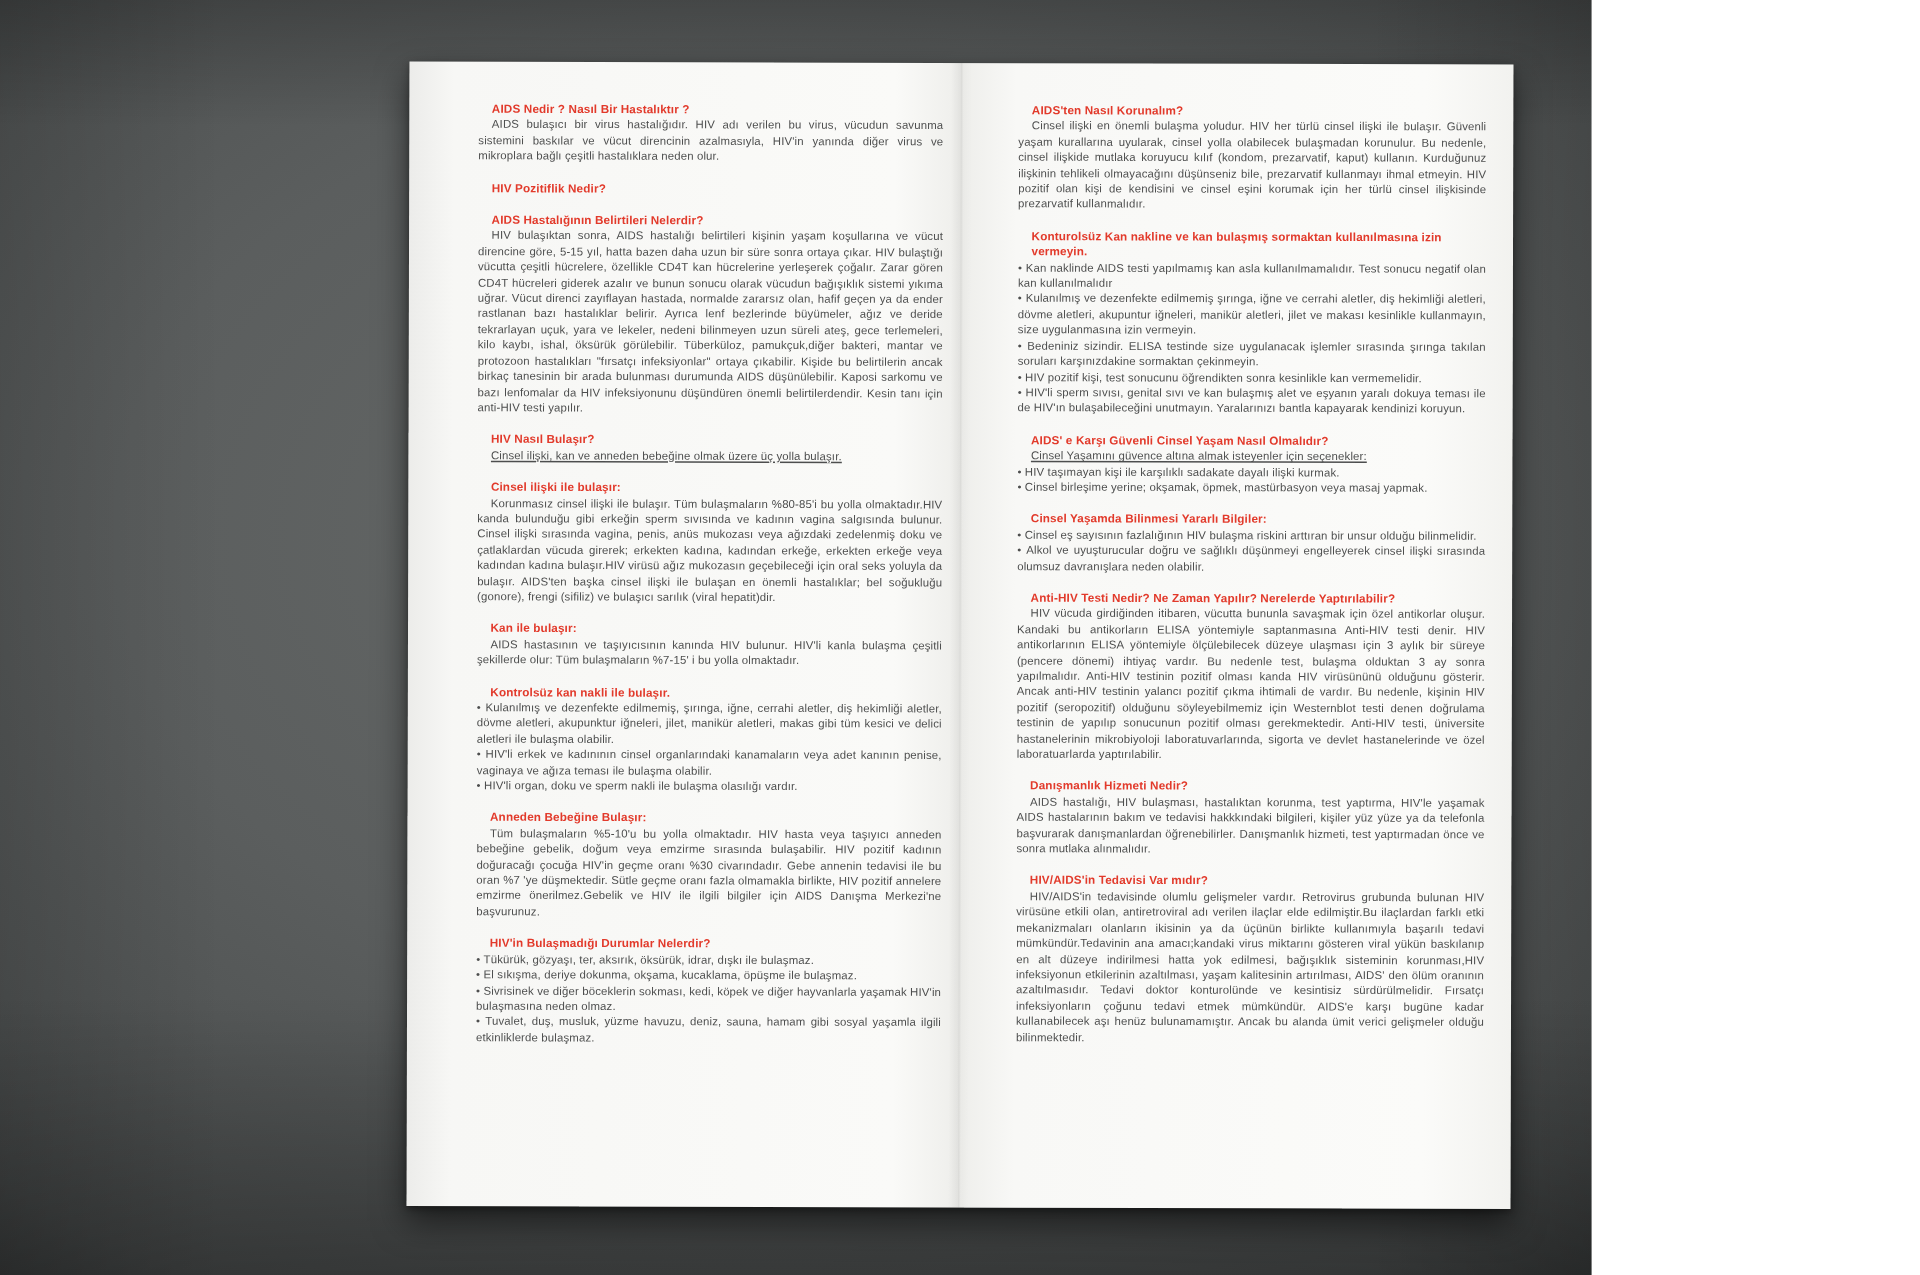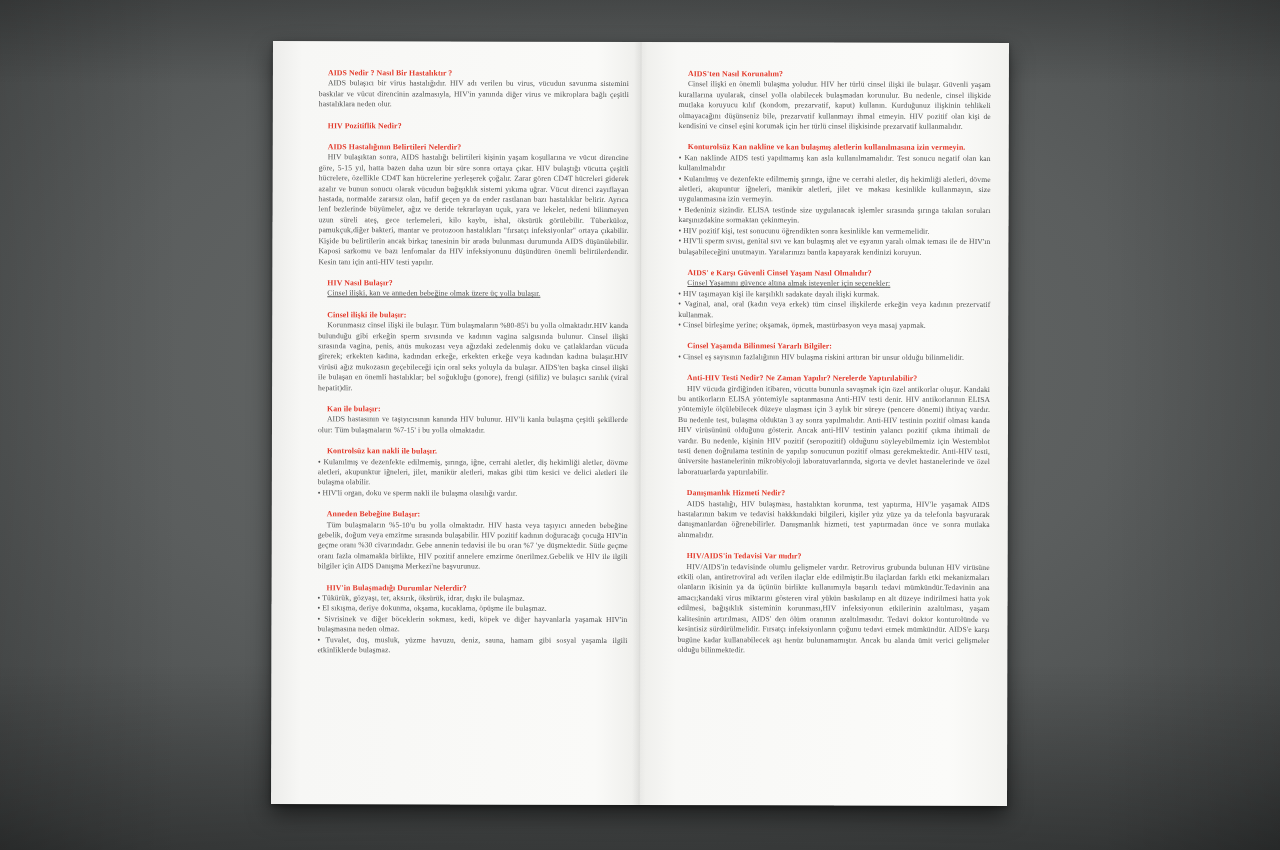--- a/index.html
+++ b/index.html
@@ -1,21 +1,21 @@
 <!DOCTYPE html>
 <html><head>
 <meta charset="utf-8">
 <title>Brochure</title>
 <style>
   html,body{margin:0;padding:0;}
   .scene{
     position:relative;
-    width:1280px;height:850px;
+    width:1061px;height:850px;
     overflow:hidden;
-    font-family:Liberation Serif, serif;
+    font-family:Liberation Sans, sans-serif;
     background:
       linear-gradient(180deg, rgba(0,0,0,0.22) 0%, rgba(0,0,0,0) 10%, rgba(0,0,0,0) 78%, rgba(0,0,0,0.30) 100%),
       linear-gradient(90deg, rgba(0,0,0,0.14) 0%, rgba(0,0,0,0) 14%, rgba(0,0,0,0) 86%, rgba(0,0,0,0.14) 100%),
       radial-gradient(ellipse 85% 75% at 48% 42%, #666968 0%, #5b5e5e 48%, #4a4d4d 88%, #3f4242 100%);
   }
   .paper{
     position:absolute;
     left:272px;top:42px;
     width:736px;height:763px;
     background:
@@ -69,45 +69,46 @@
         <div class="blk heading">AIDS Hastalığının Belirtileri Nelerdir?</div>
         <div class="blk para">HIV bulaşıktan sonra, AIDS hastalığı belirtileri kişinin yaşam koşullarına ve vücut direncine göre, 5-15 yıl, hatta bazen daha uzun bir süre sonra ortaya çıkar. HIV bulaştığı vücutta çeşitli hücrelere, özellikle CD4T kan hücrelerine yerleşerek çoğalır. Zarar gören CD4T hücreleri giderek azalır ve bunun sonucu olarak vücudun bağışıklık sistemi yıkıma uğrar. Vücut direnci zayıflayan hastada, normalde zararsız olan, hafif geçen ya da ender rastlanan bazı hastalıklar belirir. Ayrıca lenf bezlerinde büyümeler, ağız ve deride tekrarlayan uçuk, yara ve lekeler, nedeni bilinmeyen uzun süreli ateş, gece terlemeleri, kilo kaybı, ishal, öksürük görülebilir. Tüberküloz, pamukçuk,diğer bakteri, mantar ve protozoon hastalıkları "fırsatçı infeksiyonlar" ortaya çıkabilir. Kişide bu belirtilerin ancak birkaç tanesinin bir arada bulunması durumunda AIDS düşünülebilir. Kaposi sarkomu ve bazı lenfomalar da HIV infeksiyonunu düşündüren önemli belirtilerdendir. Kesin tanı için anti-HIV testi yapılır.</div>
         <div class="blk heading">HIV Nasıl Bulaşır?</div>
         <div class="blk underline">Cinsel ilişki, kan ve anneden bebeğine olmak üzere üç yolla bulaşır.</div>
         <div class="blk heading">Cinsel ilişki ile bulaşır:</div>
         <div class="blk para">Korunmasız cinsel ilişki ile bulaşır. Tüm bulaşmaların %80-85'i bu yolla olmaktadır.HIV kanda bulunduğu gibi erkeğin sperm sıvısında ve kadının vagina salgısında bulunur. Cinsel ilişki sırasında vagina, penis, anüs mukozası veya ağızdaki zedelenmiş doku ve çatlaklardan vücuda girerek; erkekten kadına, kadından erkeğe, erkekten erkeğe veya kadından kadına bulaşır.HIV virüsü ağız mukozasın geçebileceği için oral seks yoluyla da bulaşır. AIDS'ten başka cinsel ilişki ile bulaşan en önemli hastalıklar; bel soğukluğu (gonore), frengi (sifiliz) ve bulaşıcı sarılık (viral hepatit)dir.</div>
         <div class="blk heading">Kan ile bulaşır:</div>
         <div class="blk para">AIDS hastasının ve taşıyıcısının kanında HIV bulunur. HIV'li kanla bulaşma çeşitli şekillerde olur: Tüm bulaşmaların %7-15' i bu yolla olmaktadır.</div>
         <div class="blk heading">Kontrolsüz kan nakli ile bulaşır.</div>
         <div class="blk bullet">Kulanılmış ve dezenfekte edilmemiş, şırınga, iğne, cerrahi aletler, diş hekimliği aletler, dövme aletleri, akupunktur iğneleri, jilet, manikür aletleri, makas gibi tüm kesici ve delici aletleri ile bulaşma olabilir.</div>
+        <div class="blk bullet">HIV'li erkek ve kadınının cinsel organlarındaki kanamaların veya adet kanının penise, vaginaya ve ağıza teması ile bulaşma olabilir.</div>
         <div class="blk bullet">HIV'li organ, doku ve sperm nakli ile bulaşma olasılığı vardır.</div>
         <div class="blk heading">Anneden Bebeğine Bulaşır:</div>
         <div class="blk para">Tüm bulaşmaların %5-10'u bu yolla olmaktadır. HIV hasta veya taşıyıcı anneden bebeğine gebelik, doğum veya emzirme sırasında bulaşabilir. HIV pozitif kadının doğuracağı çocuğa HIV'in geçme oranı %30 civarındadır. Gebe annenin tedavisi ile bu oran %7 'ye düşmektedir. Sütle geçme oranı fazla olmamakla birlikte, HIV pozitif annelere emzirme önerilmez.Gebelik ve HIV ile ilgili bilgiler için AIDS Danışma Merkezi'ne başvurunuz.</div>
         <div class="blk heading">HIV'in Bulaşmadığı Durumlar Nelerdir?</div>
         <div class="blk bullet">Tükürük, gözyaşı, ter, aksırık, öksürük, idrar, dışkı ile bulaşmaz.</div>
         <div class="blk bullet">El sıkışma, deriye dokunma, okşama, kucaklama, öpüşme ile bulaşmaz.</div>
         <div class="blk bullet">Sivrisinek ve diğer böceklerin sokması, kedi, köpek ve diğer hayvanlarla yaşamak HIV'in bulaşmasına neden olmaz.</div>
         <div class="blk bullet">Tuvalet, duş, musluk, yüzme havuzu, deniz, sauna, hamam gibi sosyal yaşamla ilgili etkinliklerde bulaşmaz.</div>
       </div>
     <div class="page page-right">
         <div class="blk heading">AIDS'ten Nasıl Korunalım?</div>
         <div class="blk para">Cinsel ilişki en önemli bulaşma yoludur. HIV her türlü cinsel ilişki ile bulaşır. Güvenli yaşam kurallarına uyularak, cinsel yolla olabilecek bulaşmadan korunulur. Bu nedenle, cinsel ilişkide mutlaka koruyucu kılıf (kondom, prezarvatif, kaput) kullanın. Kurduğunuz ilişkinin tehlikeli olmayacağını düşünseniz bile, prezarvatif kullanmayı ihmal etmeyin. HIV pozitif olan kişi de kendisini ve cinsel eşini korumak için her türlü cinsel ilişkisinde prezarvatif kullanmalıdır.</div>
-        <div class="blk heading">Konturolsüz Kan nakline ve kan bulaşmış aletlerin kullanılmasına izin vermeyin.</div>
+        <div class="blk heading">Konturolsüz Kan nakline ve kan bulaşmış sormaktan kullanılmasına izin vermeyin.</div>
         <div class="blk bullet">Kan naklinde AIDS testi yapılmamış kan asla kullanılmamalıdır. Test sonucu negatif olan kan kullanılmalıdır</div>
         <div class="blk bullet">Kulanılmış ve dezenfekte edilmemiş şırınga, iğne ve cerrahi aletler, diş hekimliği aletleri, dövme aletleri, akupuntur iğneleri, manikür aletleri, jilet ve makası kesinlikle kullanmayın, size uygulanmasına izin vermeyin.</div>
         <div class="blk bullet">Bedeniniz sizindir. ELISA testinde size uygulanacak işlemler sırasında şırınga takılan soruları karşınızdakine sormaktan çekinmeyin.</div>
         <div class="blk bullet">HIV pozitif kişi, test sonucunu öğrendikten sonra kesinlikle kan vermemelidir.</div>
-        <div class="blk bullet">HIV'li sperm sıvısı, genital sıvı ve kan bulaşmış alet ve eşyanın yaralı olmak teması ile de HIV'ın bulaşabileceğini unutmayın. Yaralarınızı bantla kapayarak kendinizi koruyun.</div>
+        <div class="blk bullet">HIV'li sperm sıvısı, genital sıvı ve kan bulaşmış alet ve eşyanın yaralı dokuya teması ile de HIV'ın bulaşabileceğini unutmayın. Yaralarınızı bantla kapayarak kendinizi koruyun.</div>
         <div class="blk heading">AIDS' e Karşı Güvenli Cinsel Yaşam Nasıl Olmalıdır?</div>
         <div class="blk underline">Cinsel Yaşamını güvence altına almak isteyenler için seçenekler:</div>
         <div class="blk bullet">HIV taşımayan kişi ile karşılıklı sadakate dayalı ilişki kurmak.</div>
-        <div class="blk bullet">Vaginal, anal, oral (kadın veya erkek) tüm cinsel ilişkilerde erkeğin veya kadının prezervatif kullanmak.</div>
         <div class="blk bullet">Cinsel birleşime yerine; okşamak, öpmek, mastürbasyon veya masaj yapmak.</div>
         <div class="blk heading">Cinsel Yaşamda Bilinmesi Yararlı Bilgiler:</div>
         <div class="blk bullet">Cinsel eş sayısının fazlalığının HIV bulaşma riskini arttıran bir unsur olduğu bilinmelidir.</div>
+        <div class="blk bullet">Alkol ve uyuşturucular doğru ve sağlıklı düşünmeyi engelleyerek cinsel ilişki sırasında olumsuz davranışlara neden olabilir.</div>
         <div class="blk heading">Anti-HIV Testi Nedir? Ne Zaman Yapılır? Nerelerde Yaptırılabilir?</div>
         <div class="blk para">HIV vücuda girdiğinden itibaren, vücutta bununla savaşmak için özel antikorlar oluşur. Kandaki bu antikorların ELISA yöntemiyle saptanmasına Anti-HIV testi denir. HIV antikorlarının ELISA yöntemiyle ölçülebilecek düzeye ulaşması için 3 aylık bir süreye (pencere dönemi) ihtiyaç vardır. Bu nedenle test, bulaşma olduktan 3 ay sonra yapılmalıdır. Anti-HIV testinin pozitif olması kanda HIV virüsününü olduğunu gösterir. Ancak anti-HIV testinin yalancı pozitif çıkma ihtimali de vardır. Bu nedenle, kişinin HIV pozitif (seropozitif) olduğunu söyleyebilmemiz için Westernblot testi denen doğrulama testinin de yapılıp sonucunun pozitif olması gerekmektedir. Anti-HIV testi, üniversite hastanelerinin mikrobiyoloji laboratuvarlarında, sigorta ve devlet hastanelerinde ve özel laboratuarlarda yaptırılabilir.</div>
         <div class="blk heading">Danışmanlık Hizmeti Nedir?</div>
         <div class="blk para">AIDS hastalığı, HIV bulaşması, hastalıktan korunma, test yaptırma, HIV'le yaşamak AIDS hastalarının bakım ve tedavisi hakkkındaki bilgileri, kişiler yüz yüze ya da telefonla başvurarak danışmanlardan öğrenebilirler. Danışmanlık hizmeti, test yaptırmadan önce ve sonra mutlaka alınmalıdır.</div>
         <div class="blk heading">HIV/AIDS'in Tedavisi Var mıdır?</div>
         <div class="blk para">HIV/AIDS'in tedavisinde olumlu gelişmeler vardır. Retrovirus grubunda bulunan HIV virüsüne etkili olan, antiretroviral adı verilen ilaçlar elde edilmiştir.Bu ilaçlardan farklı etki mekanizmaları olanların ikisinin ya da üçünün birlikte kullanımıyla başarılı tedavi mümkündür.Tedavinin ana amacı;kandaki virus miktarını gösteren viral yükün baskılanıp en alt düzeye indirilmesi hatta yok edilmesi, bağışıklık sisteminin korunması,HIV infeksiyonun etkilerinin azaltılması, yaşam kalitesinin artırılması, AIDS' den ölüm oranının azaltılmasıdır. Tedavi doktor konturolünde ve kesintisiz sürdürülmelidir. Fırsatçı infeksiyonların çoğunu tedavi etmek mümkündür. AIDS'e karşı bugüne kadar kullanabilecek aşı henüz bulunamamıştır. Ancak bu alanda ümit verici gelişmeler olduğu bilinmektedir.</div>
       </div>
     <div class="fold"></div>
   </div>
 </div>

